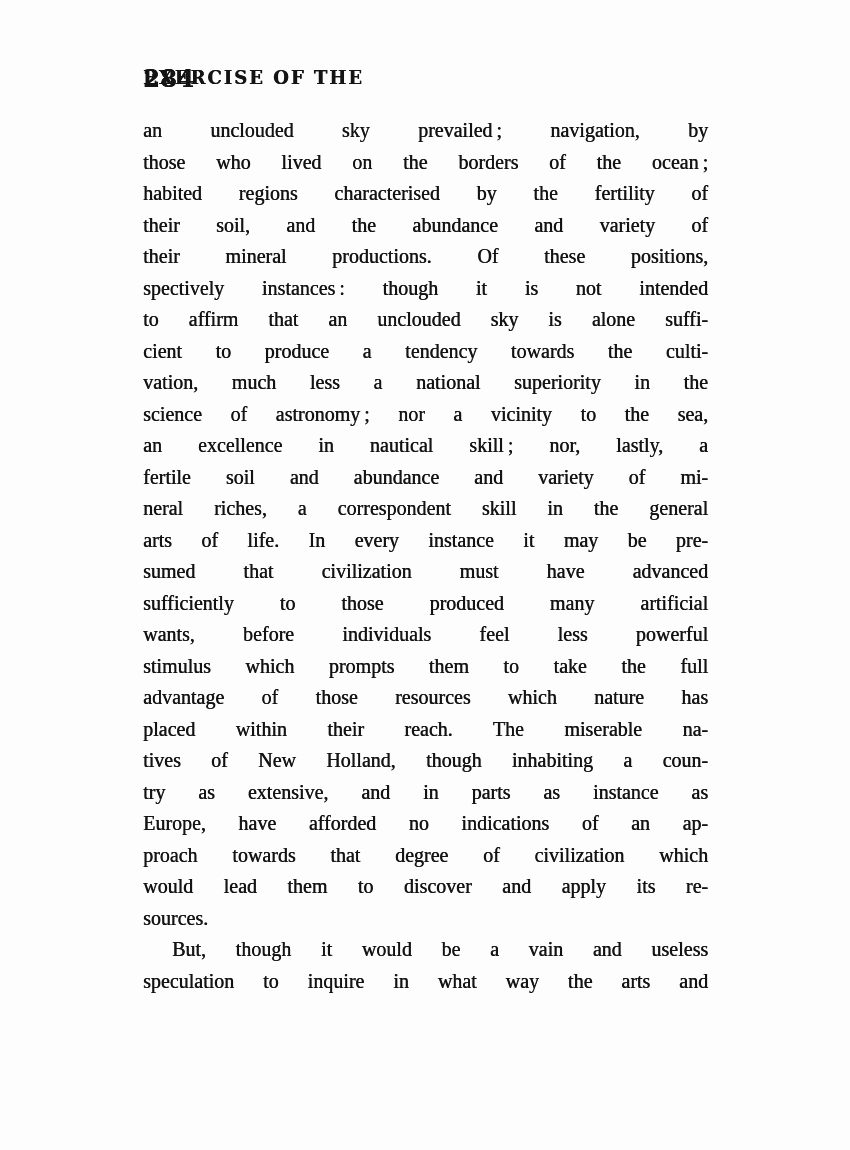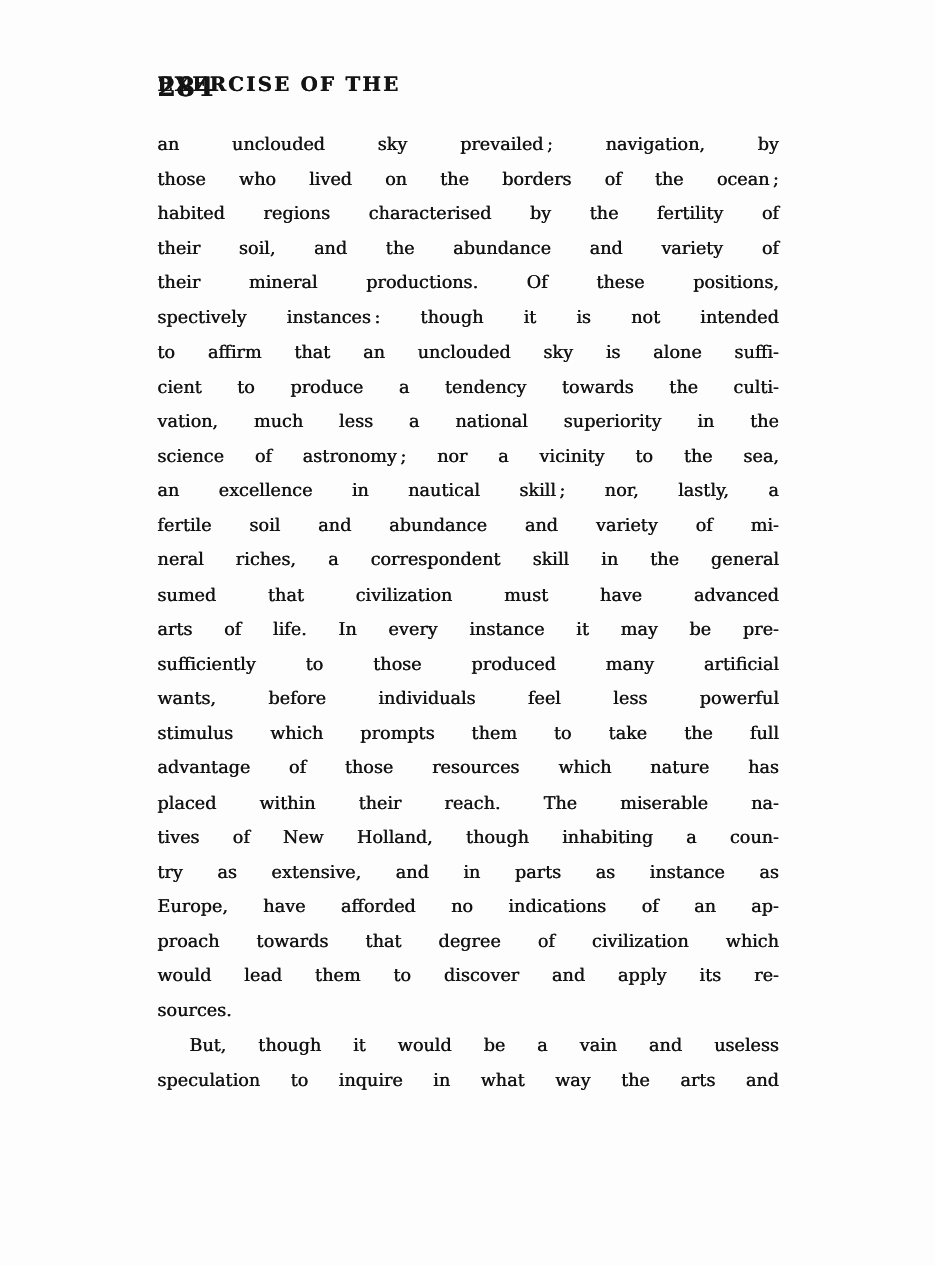--- a/index.html
+++ b/index.html
@@ -42,24 +42,25 @@
     text-shadow: 0.4px 0 0 currentColor;
   }
   .body-text {
     position: absolute;
     left: 143px; top: 115px;
     width: 565px;
   }
   .line {
     height: 31.5px;
     line-height: 31.5px;
-    font-size: 16px;
+    font-size: 20px;
     white-space: nowrap;
     text-align: left;
     text-shadow: 0.45px 0 0 currentColor;
+    font-family: Liberation Serif, serif;
   }
   .line.justify {
     white-space: normal;
     text-align: justify;
     text-align-last: justify;
   }
   .line.indent {
     text-indent: 29px;
   }
 </style>
@@ -78,22 +79,22 @@
       <div class="line justify">their soil, and the abundance and variety of</div>
       <div class="line justify">their mineral productions. Of these positions,</div>
       <div class="line justify">spectively instances : though it is not intended</div>
       <div class="line justify">to affirm that an unclouded sky is alone suffi-</div>
       <div class="line justify">cient to produce a tendency towards the culti-</div>
       <div class="line justify">vation, much less a national superiority in the</div>
       <div class="line justify">science of astronomy ; nor a vicinity to the sea,</div>
       <div class="line justify">an excellence in nautical skill ; nor, lastly, a</div>
       <div class="line justify">fertile soil and abundance and variety of mi-</div>
       <div class="line justify">neral riches, a correspondent skill in the general</div>
+      <div class="line justify">arts of life. In every instance it may be pre-</div>
       <div class="line justify">sumed that civilization must have advanced</div>
-      <div class="line justify">arts of life. In every instance it may be pre-</div>
       <div class="line justify">sufficiently to those produced many artificial</div>
       <div class="line justify">wants, before individuals feel less powerful</div>
       <div class="line justify">stimulus which prompts them to take the full</div>
       <div class="line justify">advantage of those resources which nature has</div>
       <div class="line justify">placed within their reach. The miserable na-</div>
       <div class="line justify">tives of New Holland, though inhabiting a coun-</div>
       <div class="line justify">try as extensive, and in parts as instance as</div>
       <div class="line justify">Europe, have afforded no indications of an ap-</div>
       <div class="line justify">proach towards that degree of civilization which</div>
       <div class="line justify">would lead them to discover and apply its re-</div>

